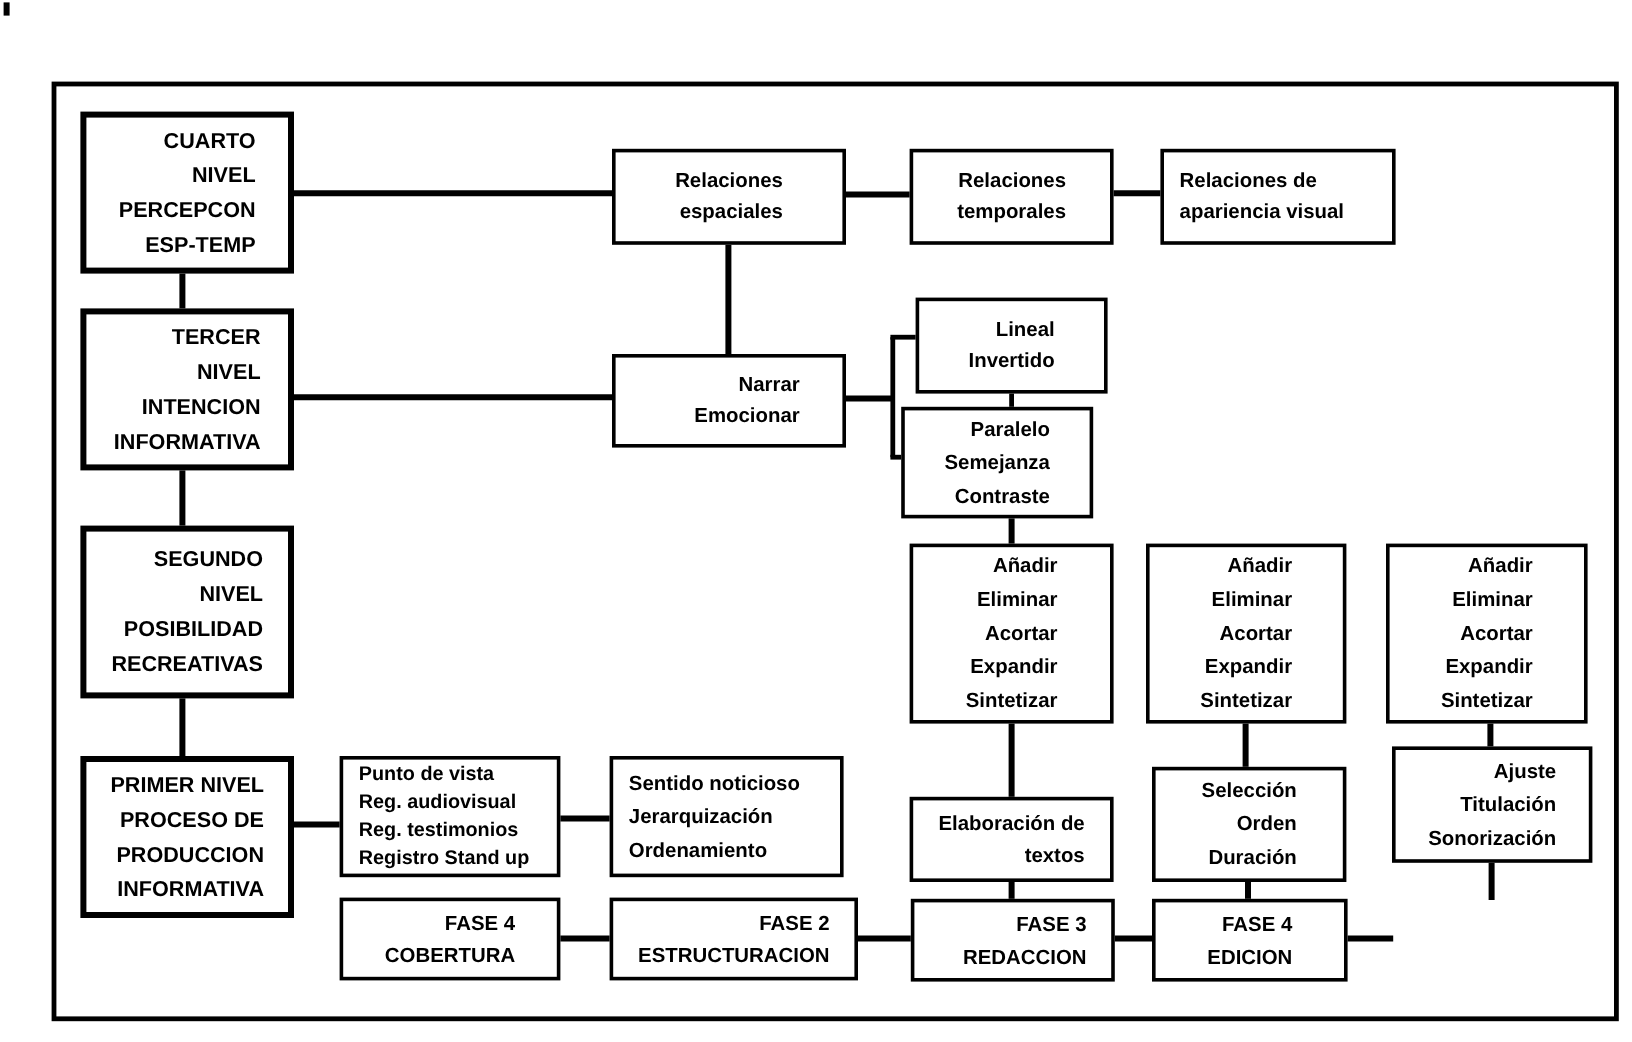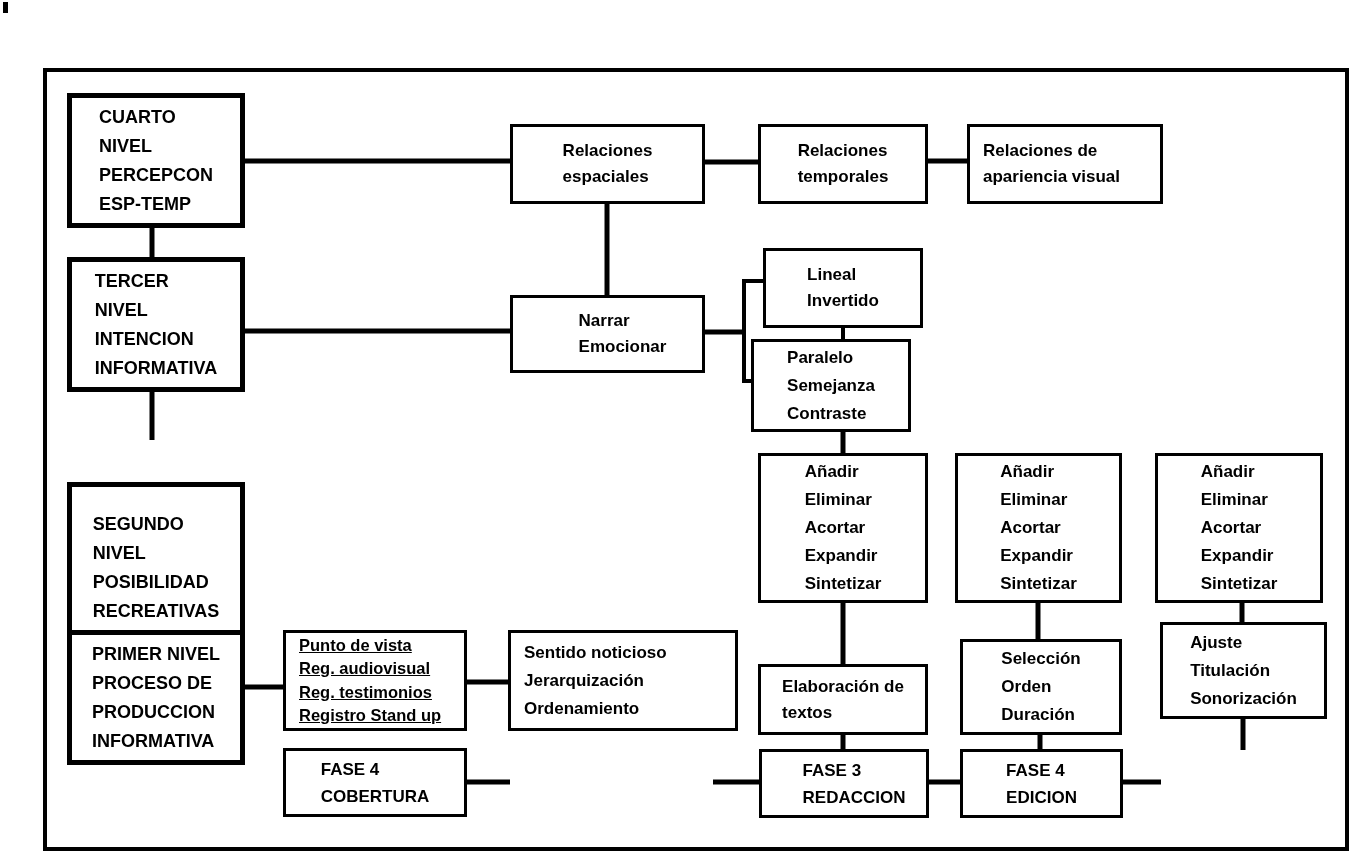--- a/index.html
+++ b/index.html
@@ -36,56 +36,56 @@
     width: 1360px; height: 868px;
   }
   .box {
     position: absolute;
     box-sizing: border-box;
     border: 3px solid #000000;
     background: #ffffff;
     display: flex;
     align-items: center;
     justify-content: center;
-    text-align: left;
+    text-align: right;
     font-weight: 700;
     font-size: 17px;
     line-height: 26px;
     white-space: pre-line;
     letter-spacing: 0px;
   }
   .box--bold {
     border-width: 5px;
     font-size: 18px;
     line-height: 29px;
   }
   .box--left {
     justify-content: flex-start;
     text-align: left;
     padding-left: 13px;
   }
   
   #box-cuarto   { left: 67px;  top: 93px;  width: 178px; height: 135px; }
   #box-tercer   { left: 67px;  top: 257px; width: 178px; height: 135px; }
-  #box-segundo  { left: 67px;  top: 438px; width: 178px; height: 172px; margin-top: 44px; }
+  #box-segundo  { left: 67px;  top: 438px; width: 178px; height: 144px; }
   #box-primer   { left: 67px;  top: 630px; width: 178px; height: 135px; }
   
   #box-rel-espaciales { left: 510px; top: 124px; width: 195px; height: 80px; }
   #box-rel-temporales { left: 758px; top: 124px; width: 170px; height: 80px; }
   #box-rel-apariencia { left: 967px; top: 124px; width: 196px; height: 80px; }
   
   #box-narrar   { left: 510px; top: 295px; width: 195px; height: 78px; padding-left: 30px; }
   #box-lineal   { left: 763px; top: 248px; width: 160px; height: 80px; }
   #box-paralelo { left: 751px; top: 339px; width: 160px; height: 93px; line-height: 28px; }
   #box-anadir-1 { left: 758px;  top: 453px; width: 170px; height: 150px; line-height: 28px; }
   #box-anadir-2 { left: 955px;  top: 453px; width: 167px; height: 150px; line-height: 28px; }
   #box-anadir-3 { left: 1155px; top: 453px; width: 168px; height: 150px; line-height: 28px; }
   
-  #box-punto       { left: 283px;  top: 630px; width: 184px; height: 101px; line-height: 23.5px; font-size: 16.5px; text-decoration: underline; }
-  #box-sentido     { left: 508px;  top: 630px; width: 230px; height: 101px; line-height: 28px; }
+  #box-punto       { left: 283px;  top: 630px; width: 184px; height: 101px; line-height: 23.5px; font-size: 16.5px; }
+  #box-sentido     { left: 508px;  top: 630px; width: 195px; height: 101px; line-height: 28px; }
   #box-elaboracion { left: 758px;  top: 664px; width: 170px; height: 71px; }
   #box-seleccion   { left: 960px;  top: 639px; width: 162px; height: 96px; line-height: 28px; }
   #box-ajuste      { left: 1160px; top: 622px; width: 167px; height: 97px; line-height: 28px; }
   
   #box-fase-1 { left: 283px;  top: 748px; width: 184px; height: 69px; line-height: 27px; }
   #box-fase-2 { left: 508px;  top: 748px; width: 207px; height: 69px; line-height: 27px; }
   #box-fase-3 { left: 759px;  top: 749px; width: 170px; height: 69px; line-height: 27px; padding-left: 20px; }
   #box-fase-4 { left: 960px;  top: 749px; width: 163px; height: 69px; line-height: 27px; }
   #box-fase-5 { left: 1159px; top: 748px; width: 168px; height: 70px; line-height: 27px; }
 </style>
@@ -201,18 +201,20 @@
 textos</div>
   <div id="box-seleccion" class="box">Selección
 Orden
 Duración</div>
   <div id="box-ajuste" class="box">Ajuste
 Titulación
 Sonorización</div>
 
   <div id="box-fase-1" class="box">FASE 4
 COBERTURA</div>
+  <div id="box-fase-2" class="box">FASE 2
+ESTRUCTURACION</div>
   <div id="box-fase-3" class="box">FASE 3
 REDACCION</div>
   <div id="box-fase-4" class="box">FASE 4
 EDICION</div>
 
 </div>
 
 </body></html>

